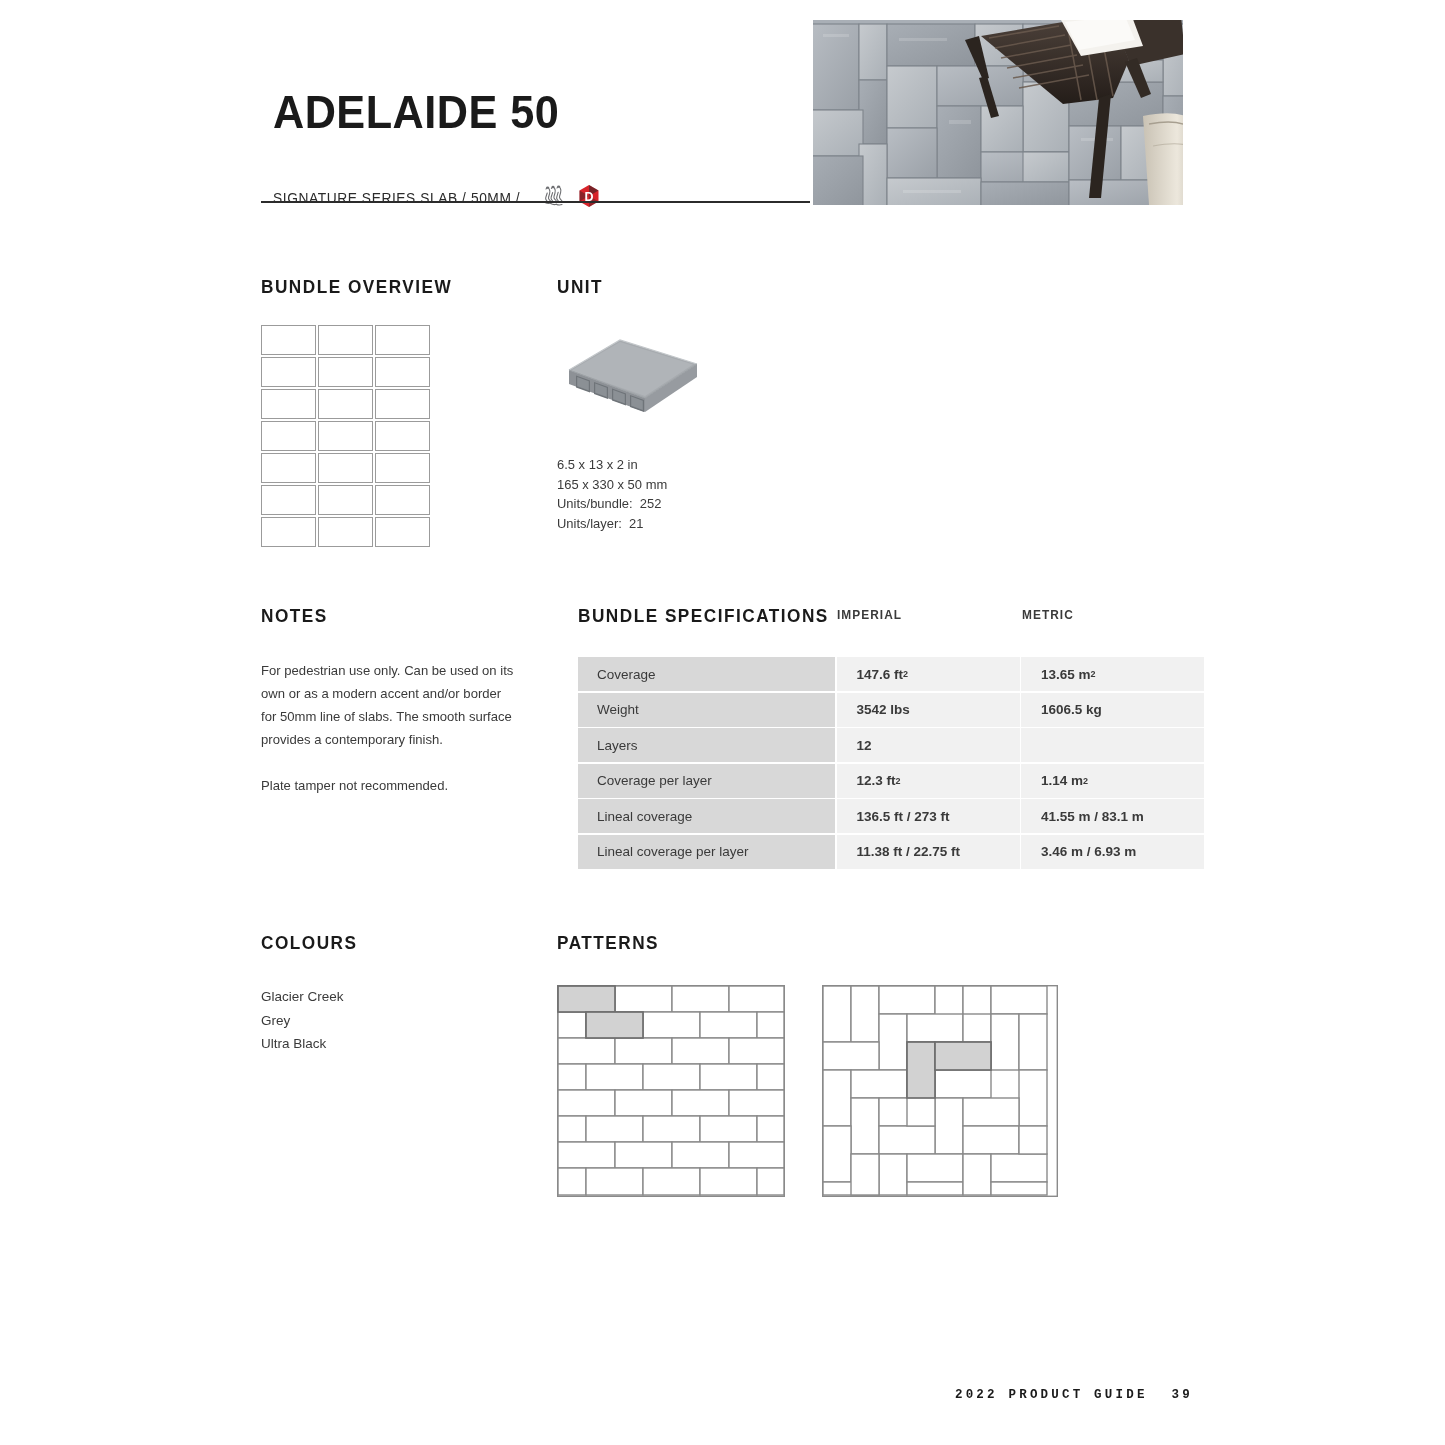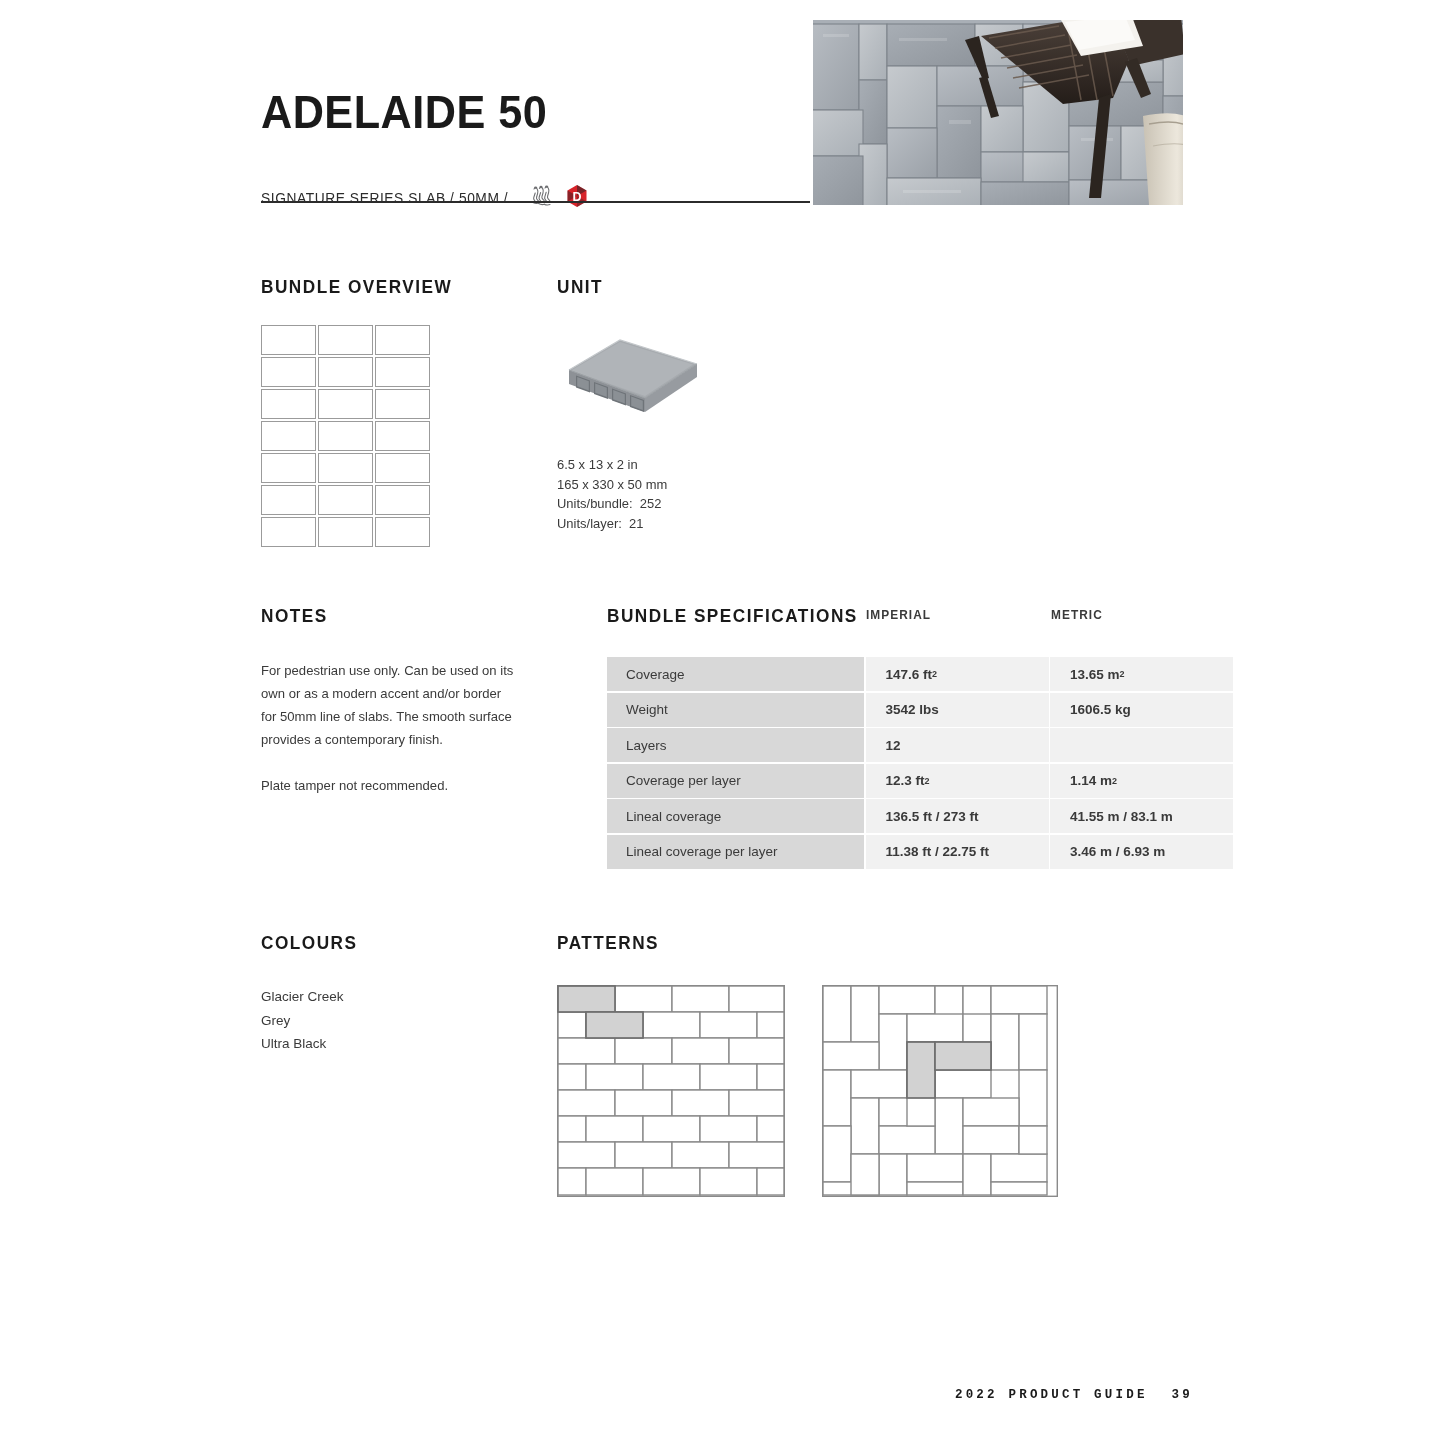--- a/index.html
+++ b/index.html
@@ -24,21 +24,21 @@
     width: 370px;
     height: 185px;
     overflow: hidden;
     background: #8d939a;
   }
   #hero-photo svg { display: block; width: 100%; height: 100%; }
 
   
   #title-block {
     position: absolute;
-    left: 261px;
+    left: 273px;
     top: 88px;
     width: 550px;
   }
   #page-title {
     font-size: 47px;
     font-weight: 700;
     letter-spacing: 0.5px;
     line-height: 1;
     margin: 0;
     font-family: "Liberation Sans Narrow", "Liberation Sans", sans-serif;
@@ -117,21 +117,21 @@
     margin-top: 32px;
     font-size: 13.5px;
     line-height: 23px;
     color: #3a3a3a;
     transform: scaleX(0.97);
     transform-origin: left top;
   }
   #notes-secondary { margin-top: 23px; }
 
   
-  #specs-block { position: absolute; left: 580px; top: 605px; width: 626px; padding-left: 27px; }
+  #specs-block { position: absolute; left: 551px; top: 605px; width: 626px; padding-left: 27px; }
   #specs-header-row {
     position: relative;
     height: 22px;
   }
   #specs-title { position: absolute; left: 0; top: 0; }
   .specs-col-head {
     position: absolute;
     top: 3px;
     font-size: 12.5px;
     font-weight: 700;

